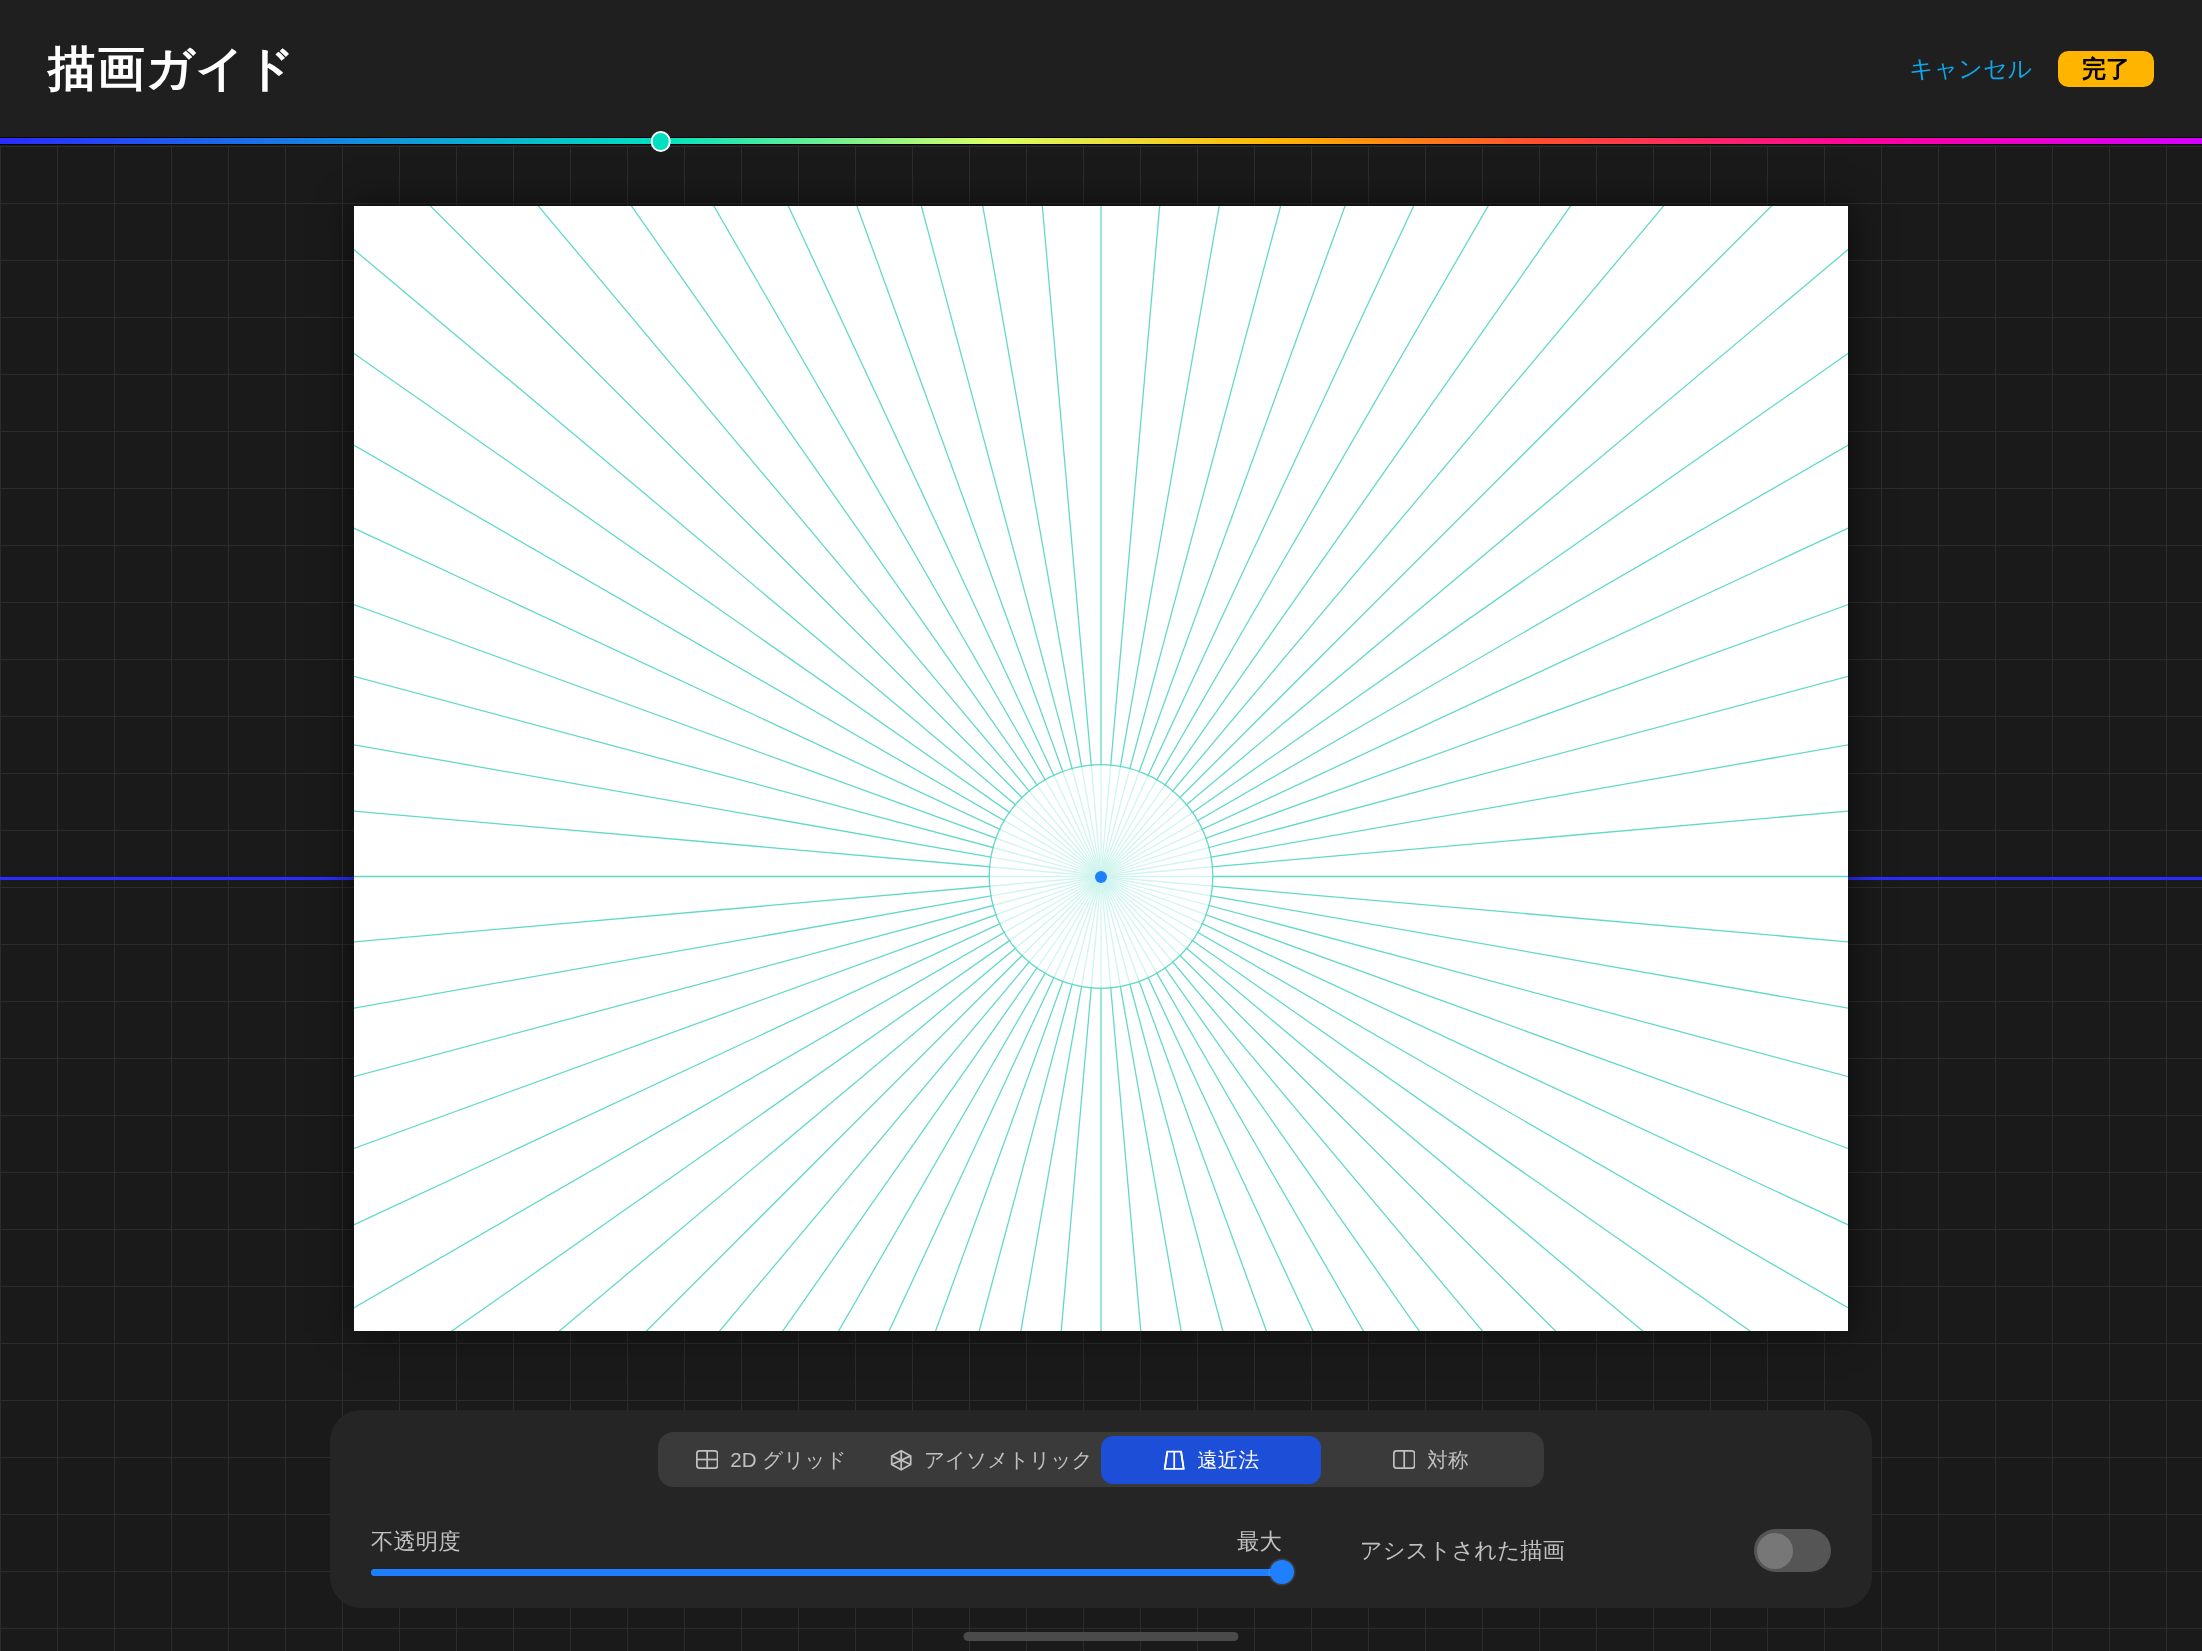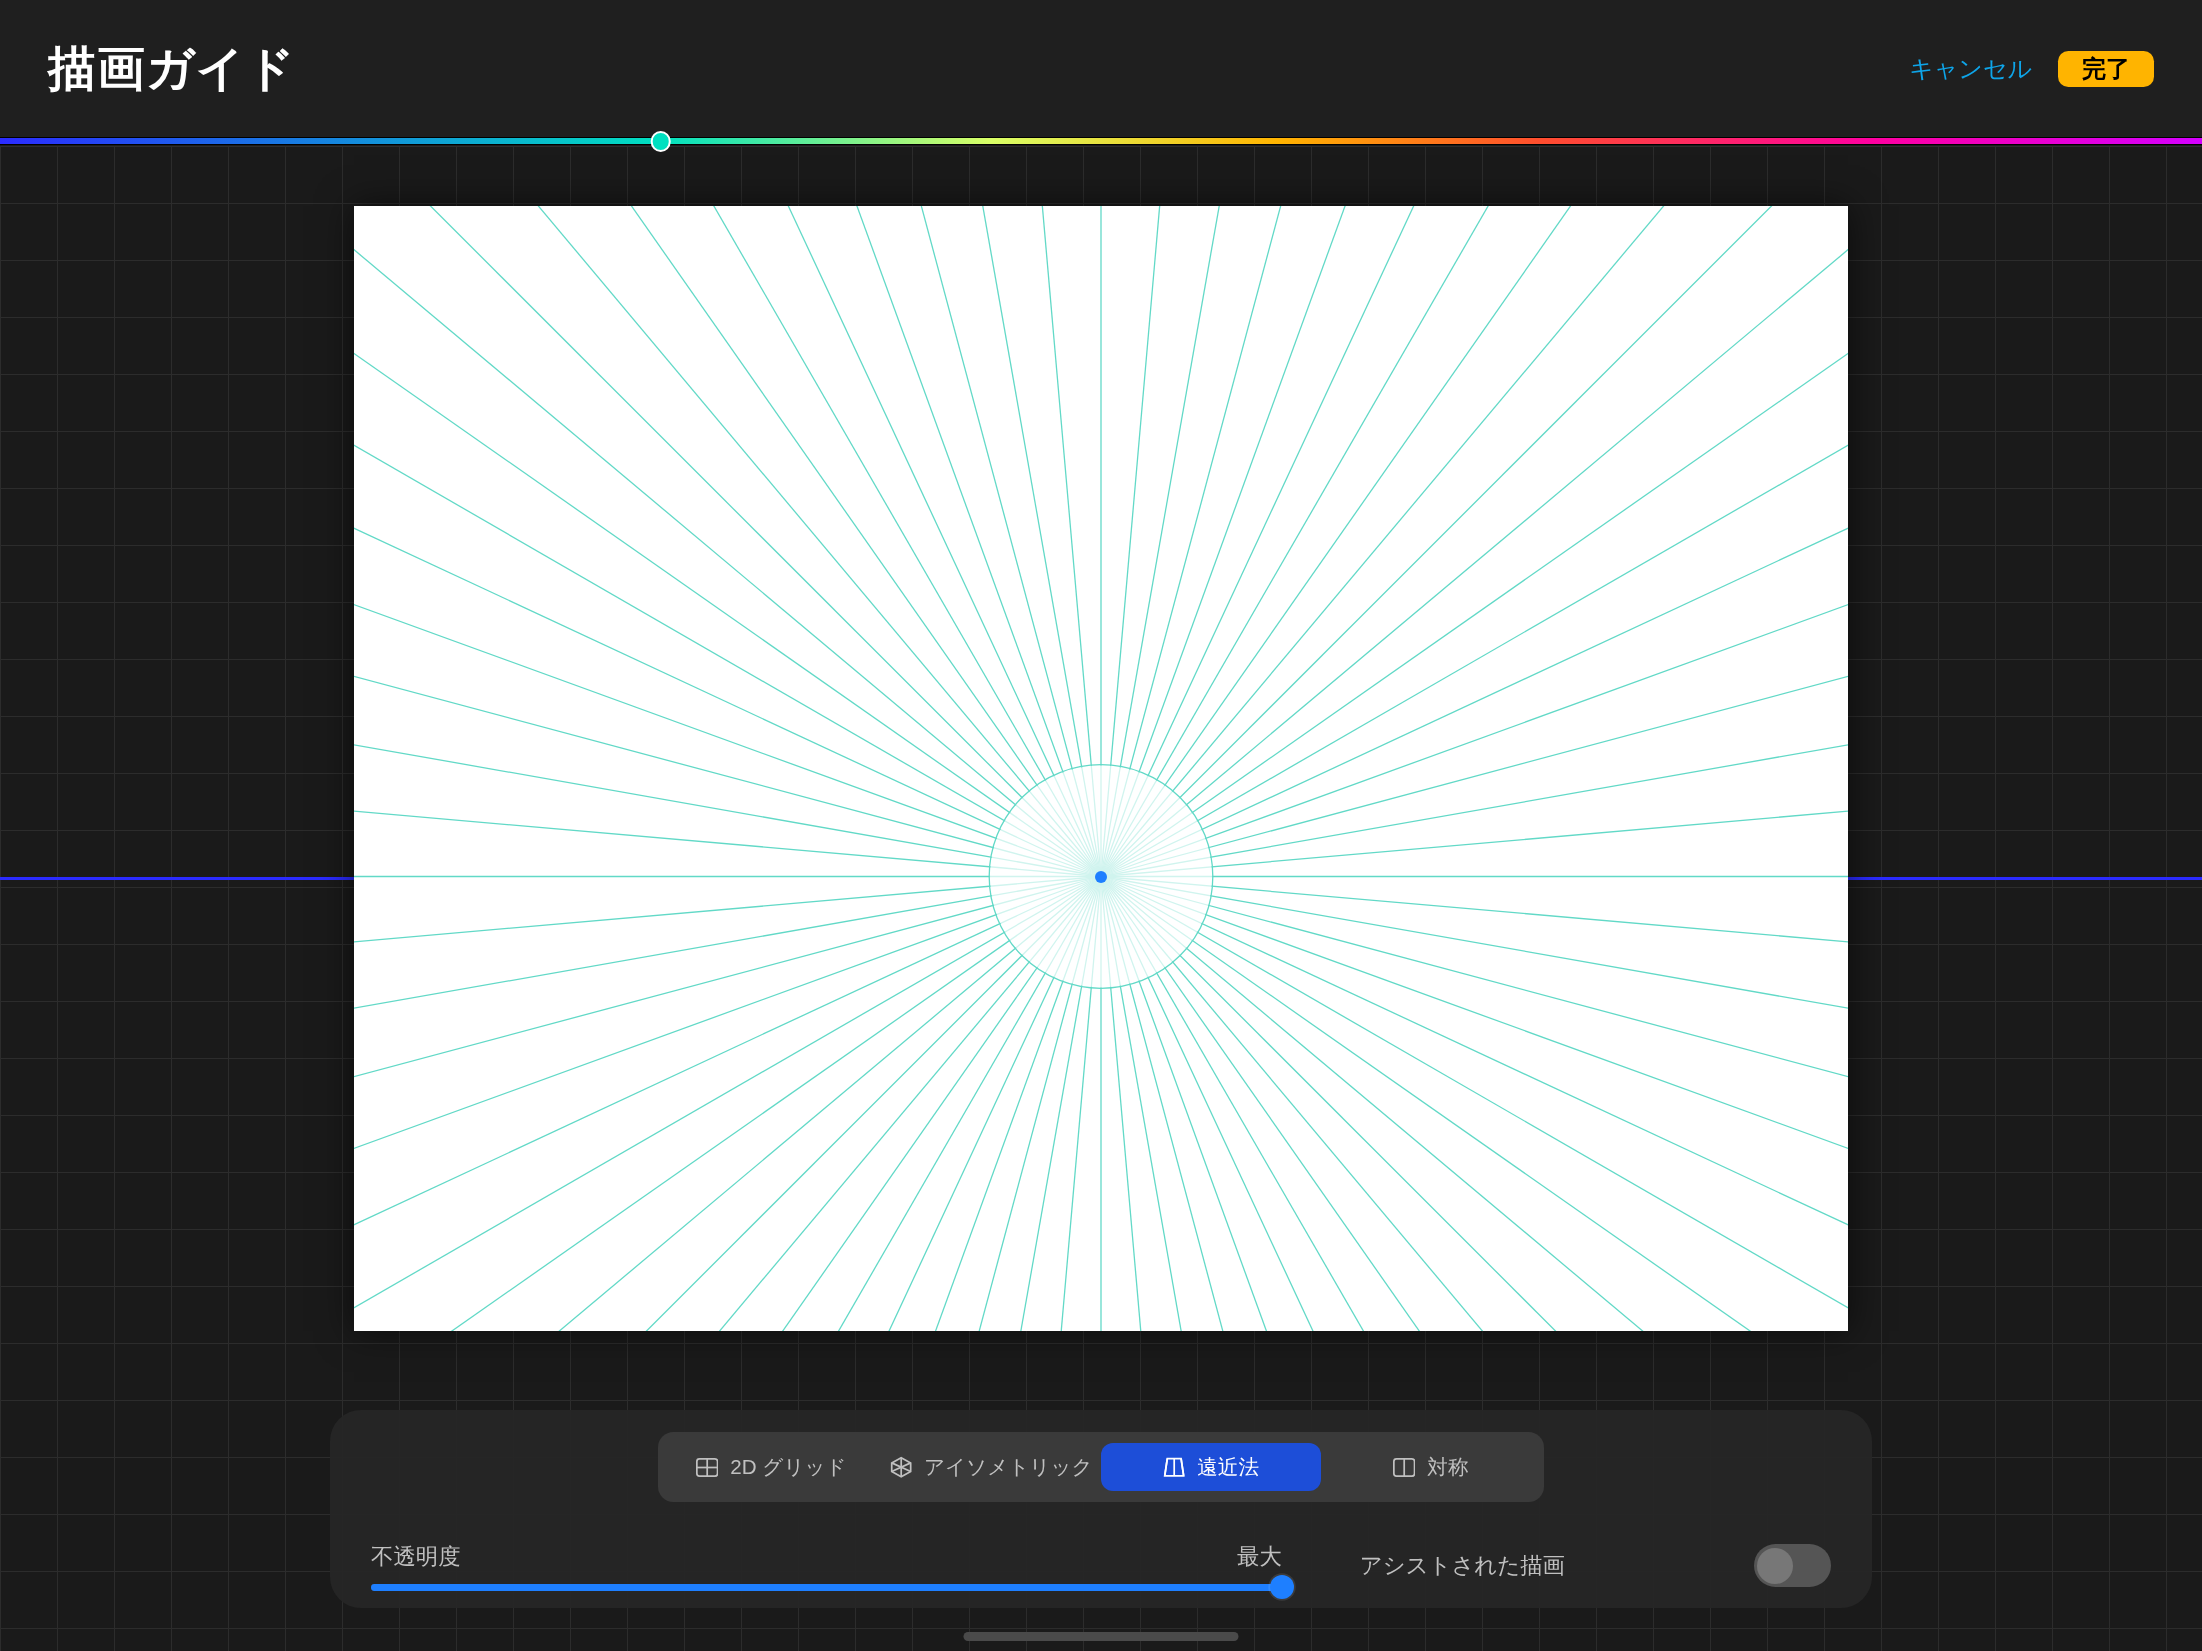--- a/index.html
+++ b/index.html
@@ -136,21 +136,21 @@
     padding: 22.4px 41px 29px;
   }
   .segmented {
     display: flex;
     justify-content: center;
     gap: 0;
     background: #3a3a3a;
     border-radius: 15.5px;
     width: 886px;
     margin: 0 auto 29px;
-    height: 70px;
+    height: 55px;
     align-items: center;
     padding: 3.4px;
   }
   .seg-btn {
     flex: 1;
     height: 48px;
     display: flex;
     align-items: center;
     justify-content: center;
     gap: 12px;

